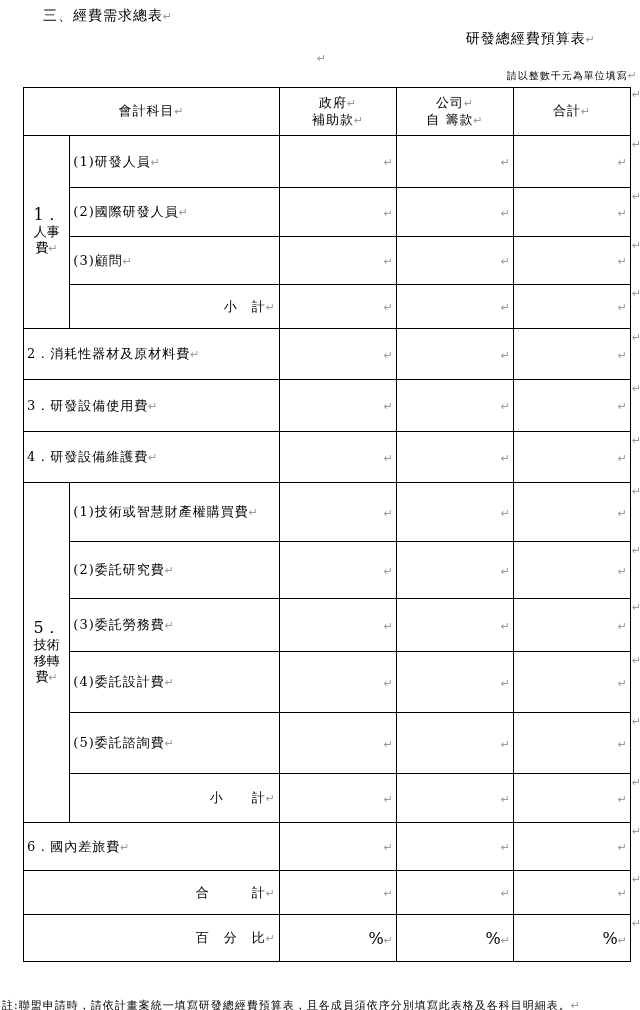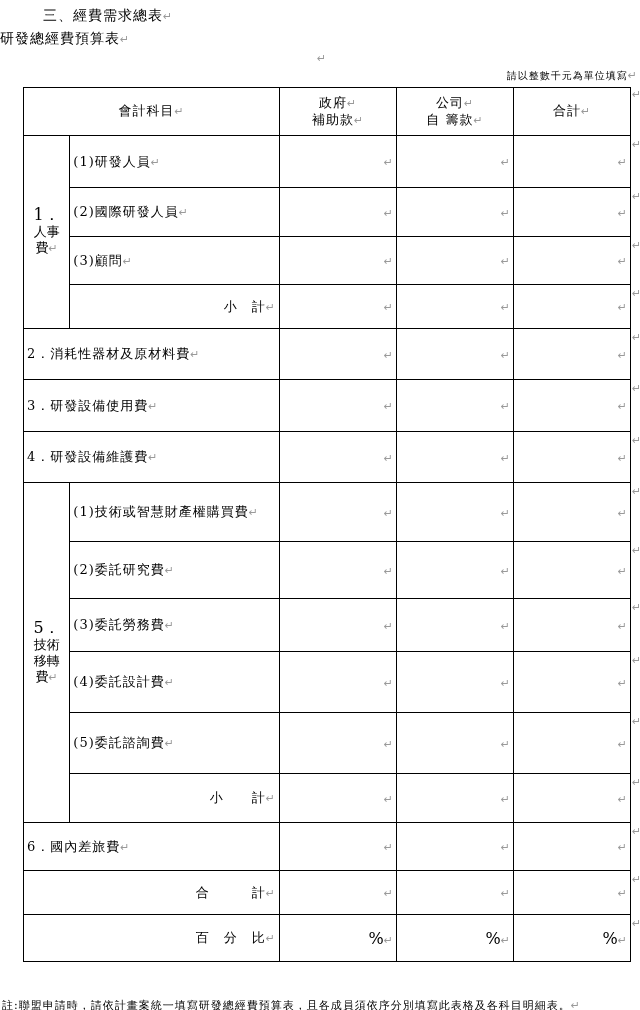--- a/index.html
+++ b/index.html
@@ -1,21 +1,21 @@
 <!DOCTYPE html>
 <html><head>
 <meta charset="utf-8">
 <style>
   html, body { margin:0; padding:0; background:#ffffff; }
   body { width:640px; height:1010px; position:relative; overflow:hidden;
          font-family:"DejaVu Serif", "Liberation Serif", serif; color:#000; }
   .pm { color:#9a9a9a; font-size:11px; font-family:"DejaVu Sans", sans-serif; }
   .abs { position:absolute; }
   .heading { left:12px; top:7px; font-size:14px; letter-spacing:1px;margin-left:31px; }
-  .title { left:0; width:596px; top:30px; text-align:left; font-size:14px; letter-spacing:1px; }
+  .title { left:0; width:596px; top:30px; text-align:right; font-size:14px; letter-spacing:1px; }
   .blank { left:317px; top:52px; }
   .unit { right:2px; top:69px; font-size:10px; letter-spacing:1px; }
   table.budget { position:absolute; left:23px; top:87px; border-collapse:collapse;
                  table-layout:fixed; width:608px; font-size:13px; }
   table.budget td { border:1.5px solid #000; padding:0 3px; vertical-align:middle; }
   .c-cat { width:44px; }
   .c-sub { width:199px; }
   .c-num { width:111px; }
   .hdr { text-align:center; line-height:16px; font-size:13px; letter-spacing:1px; }
   .num { text-align:right; }

